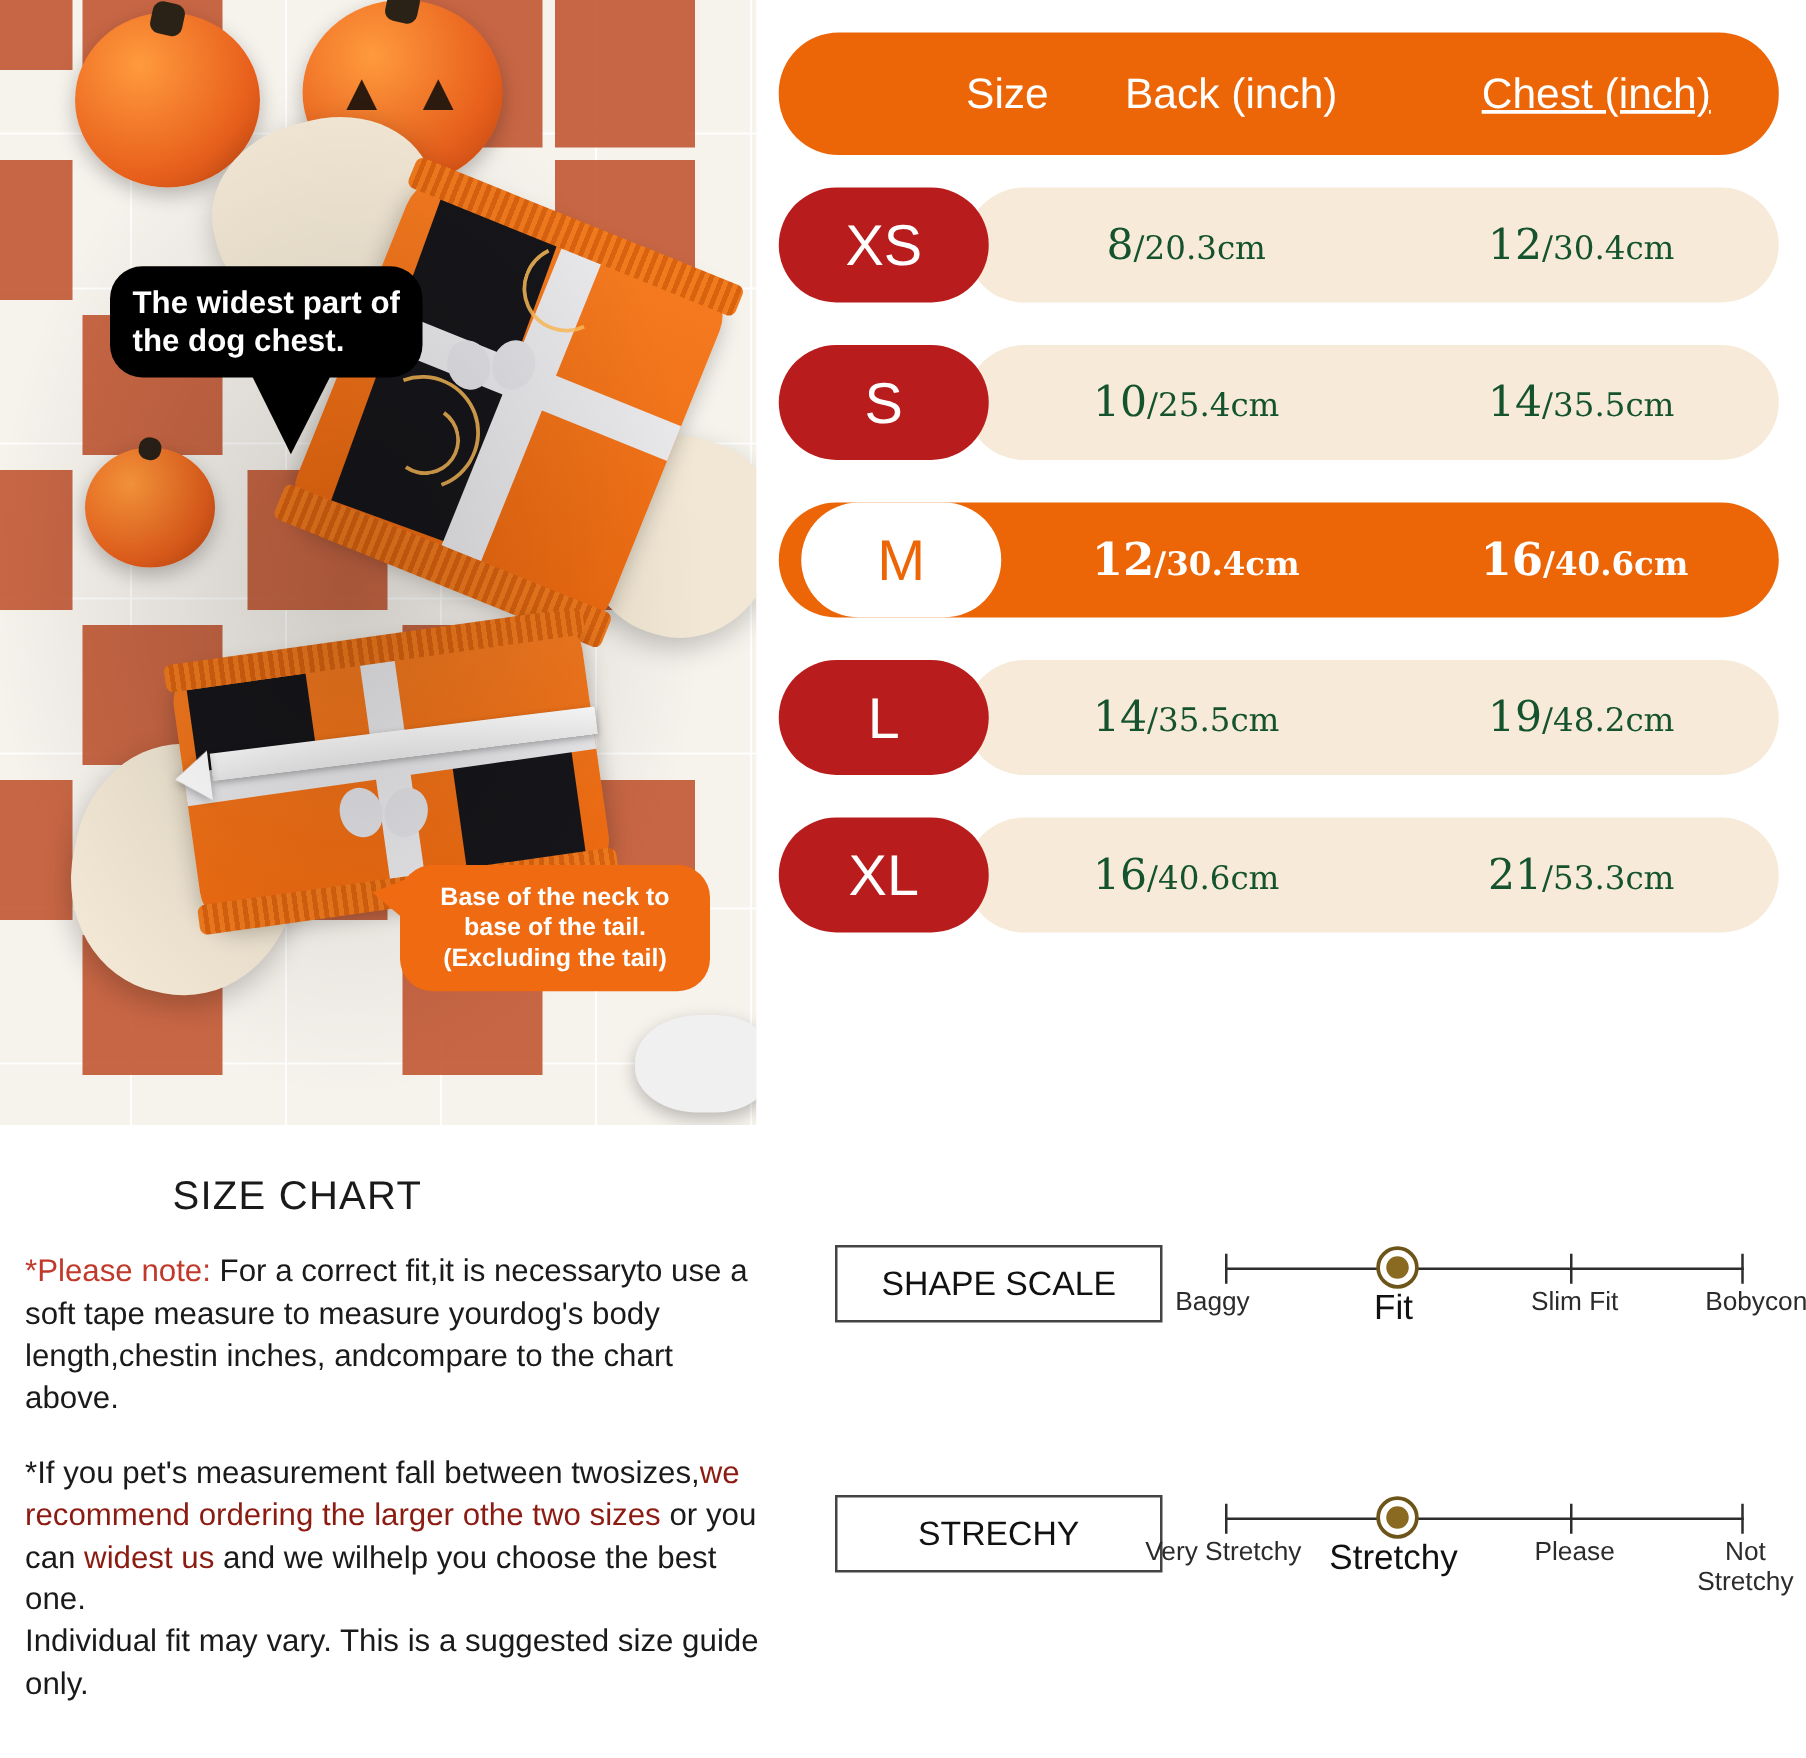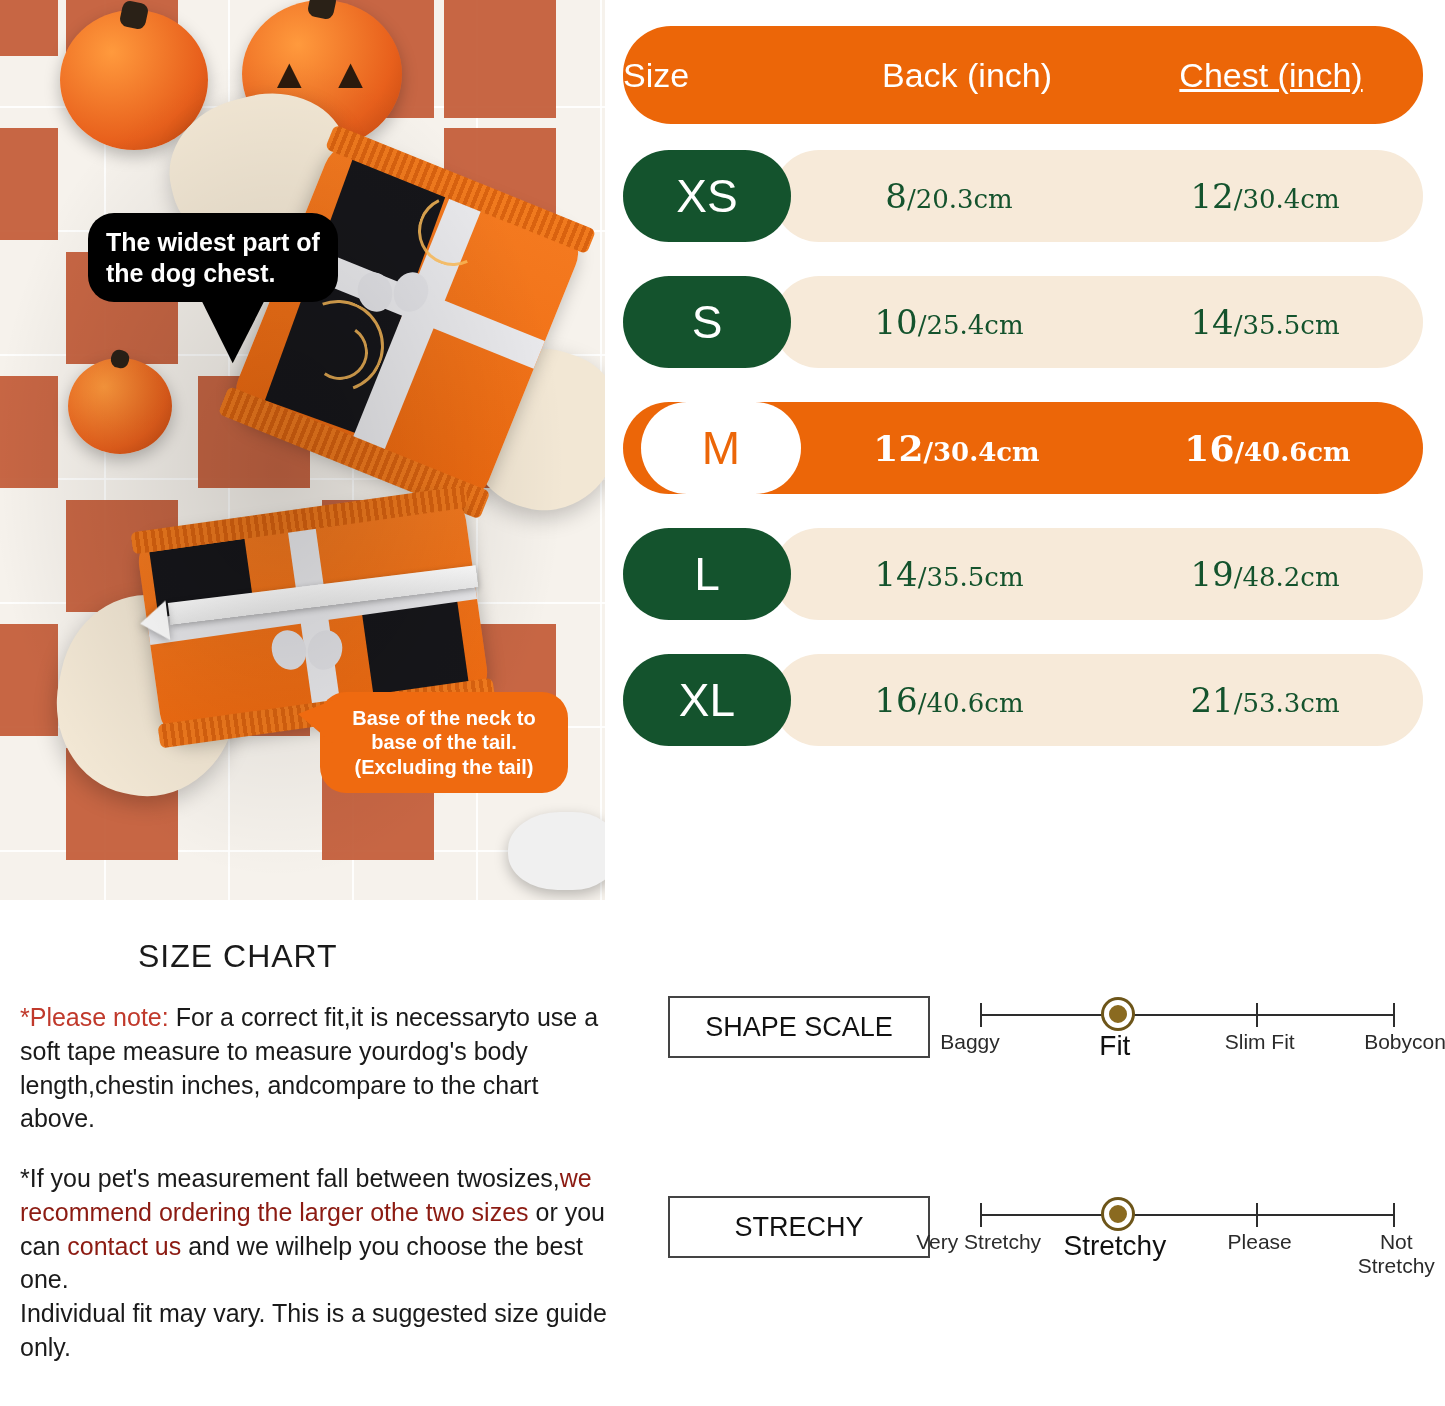--- a/index.html
+++ b/index.html
@@ -206,21 +206,21 @@
   }
   .thead {
     background: #ec6608;
     border-radius: 48px;
     height: 98px;
     display: flex;
     align-items: center;
     color: #fff;
     font-size: 34px;
   }
-  .th-size { width: 192px; text-align: left; }
+  .th-size { width: 192px; text-align: right; margin-left: 24px; }
   .th-back { flex: 1; text-align: center; }
   .th-chest { flex: 1; text-align: center; text-decoration: underline; }
 
   .row {
     height: 108px;
     display: flex;
     align-items: center;
     position: relative;
   }
   .row .pill-bg {
@@ -231,21 +231,21 @@
     bottom: 8px;
     background: #f7ead9;
     border-radius: 48px;
     z-index: 0;
   }
   .row .sizetag {
     position: relative;
     z-index: 2;
     width: 168px;
     height: 92px;
-    background: #14532d;
+    background: #b91c1c;
     border-radius: 46px;
     color: #fff;
     font-size: 46px;
     display: flex;
     align-items: center;
     justify-content: center;
   }
   .row .cell {
     position: relative;
     z-index: 2;
@@ -522,21 +522,21 @@
 
 <div class="bottom">
 
   <div class="bl">
     <div class="size-chart-title">SIZE CHART</div>
     <div class="note">
       <p>
         <span class="accent">*Please note:</span><span> For a correct fit,it is necessaryto use a soft tape measure to measure yourdog's body length,chestin inches, andcompare to the chart above.</span>
       </p>
       <p>
-        <span>*If you pet's measurement fall between twosizes,</span><span class="red">we recommend ordering the larger othe two sizes</span><span> or you can </span><span class="red">contact us</span><span> and we wilhelp you choose the best one.</span><br>
+        <span>*If you pet's measurement fall between twosizes,</span><span class="red">we recommend ordering the larger othe two sizes</span><span> or you can </span><span class="red">widest us</span><span> and we wilhelp you choose the best one.</span><br>
         <span>Individual fit may vary. This is a suggested size guide only.</span>
       </p>
     </div>
   </div>
 
   <div class="br">
 
     <div class="scale-block">
       <div class="scale-label">SHAPE SCALE</div>
       <div class="scale-track">

